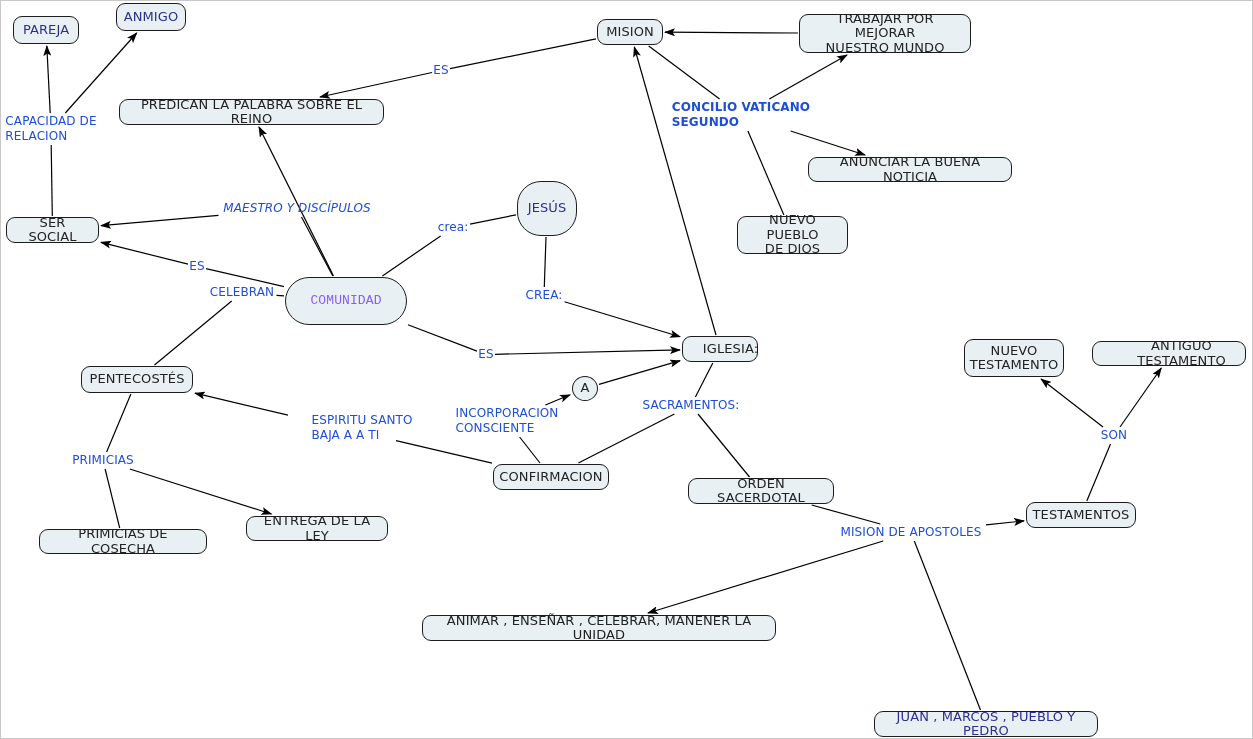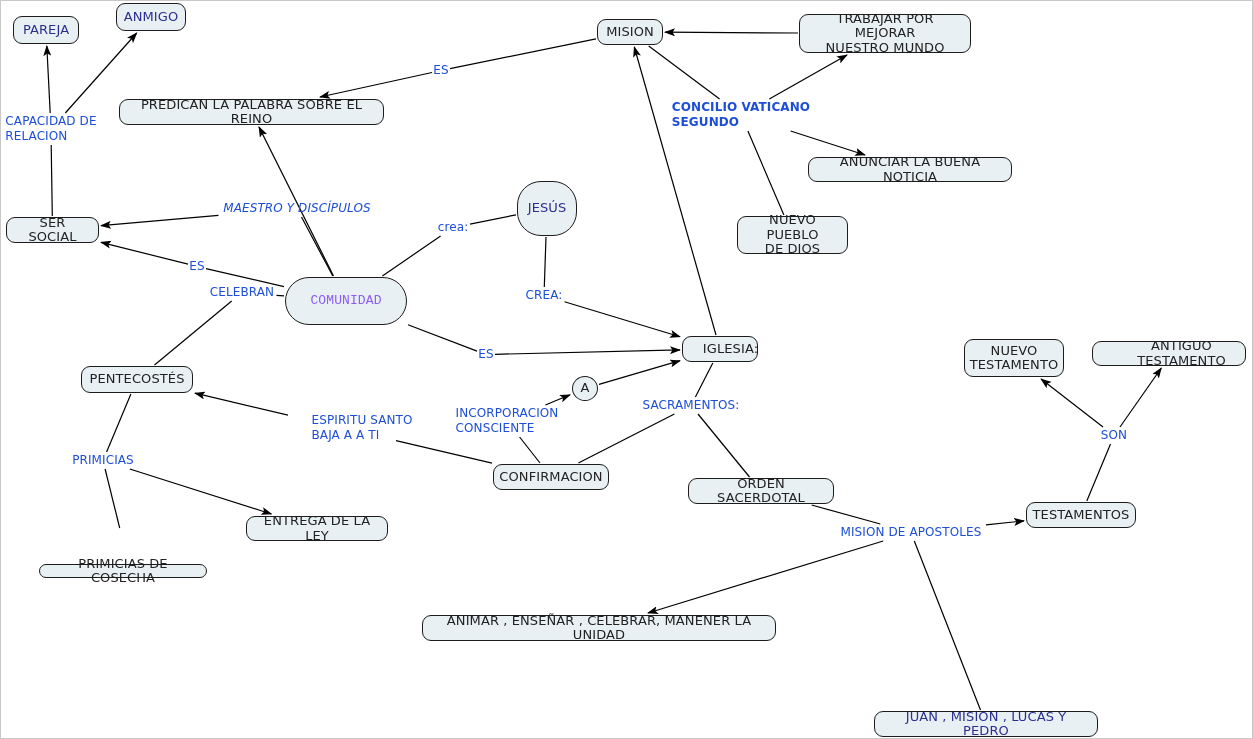--- a/index.html
+++ b/index.html
@@ -122,30 +122,30 @@
       <div class="node blue big" style="left: 516px; top: 180px; width: 60px; height: 55px;">JESÚS</div>
       <div class="node " style="left: 596px; top: 18px; width: 66px; height: 26px;">MISION</div>
       <div class="node " style="left: 798px; top: 13px; width: 172px; height: 39px;">TRABAJAR POR MEJORAR
 NUESTRO MUNDO</div>
       <div class="node " style="left: 807px; top: 156px; width: 204px; height: 25px;">ANUNCIAR LA BUENA NOTICIA</div>
       <div class="node " style="left: 736px; top: 215px; width: 111px; height: 38px;">NUEVO PUEBLO
 DE DIOS</div>
       <div class="node " style="left: 681px; top: 335px; width: 76px; height: 26px; padding-left: 28px;">IGLESIA:</div>
       <div class="node circle" style="left: 571px; top: 375px; width: 26px; height: 25px;">A</div>
       <div class="node " style="left: 80px; top: 365px; width: 112px; height: 27px; text-align: center;">PENTECOSTÉS</div>
-      <div class="node " style="left: 38px; top: 528px; width: 168px; height: 14px; margin-top: 35px;">PRIMICIAS DE COSECHA</div>
+      <div class="node " style="left: 38px; top: 528px; width: 168px; height: 25px;">PRIMICIAS DE COSECHA</div>
       <div class="node " style="left: 245px; top: 515px; width: 142px; height: 25px;">ENTREGA DE LA LEY</div>
       <div class="node " style="left: 492px; top: 463px; width: 116px; height: 26px;">CONFIRMACION</div>
       <div class="node " style="left: 687px; top: 477px; width: 146px; height: 26px;">ORDEN SACERDOTAL</div>
       <div class="node " style="left: 421px; top: 614px; width: 354px; height: 26px;">ANIMAR , ENSEÑAR , CELEBRAR, MANENER LA UNIDAD</div>
       <div class="node " style="left: 963px; top: 338px; width: 100px; height: 38px;">NUEVO
 TESTAMENTO</div>
       <div class="node " style="left: 1091px; top: 340px; width: 154px; height: 25px; padding-left: 32px;">ANTIGUO TESTAMENTO</div>
       <div class="node " style="left: 1025px; top: 501px; width: 110px; height: 26px;">TESTAMENTOS</div>
-      <div class="node blue" style="left: 873px; top: 710px; width: 224px; height: 26px;">JUAN , MISION , LUCAS Y PEDRO</div>
+      <div class="node blue" style="left: 873px; top: 710px; width: 224px; height: 26px;">JUAN , MARCOS , PUEBLO Y PEDRO</div>
     </div>
   <div id="label-layer">
       <div class="lbl" style="left: 50px; top: 113px;">CAPACIDAD DE
 RELACION</div>
       <div class="lbl" style="left: 440px; top: 62px;">ES</div>
       <div class="lbl" style="left: 296px; top: 200px; font-style: italic;">MAESTRO Y DISCÍPULOS</div>
       <div class="lbl" style="left: 196px; top: 258px;">ES</div>
       <div class="lbl" style="left: 241px; top: 284px;">CELEBRAN</div>
       <div class="lbl" style="left: 452px; top: 219px;">crea:</div>
       <div class="lbl" style="left: 543px; top: 287px;">CREA:</div>

